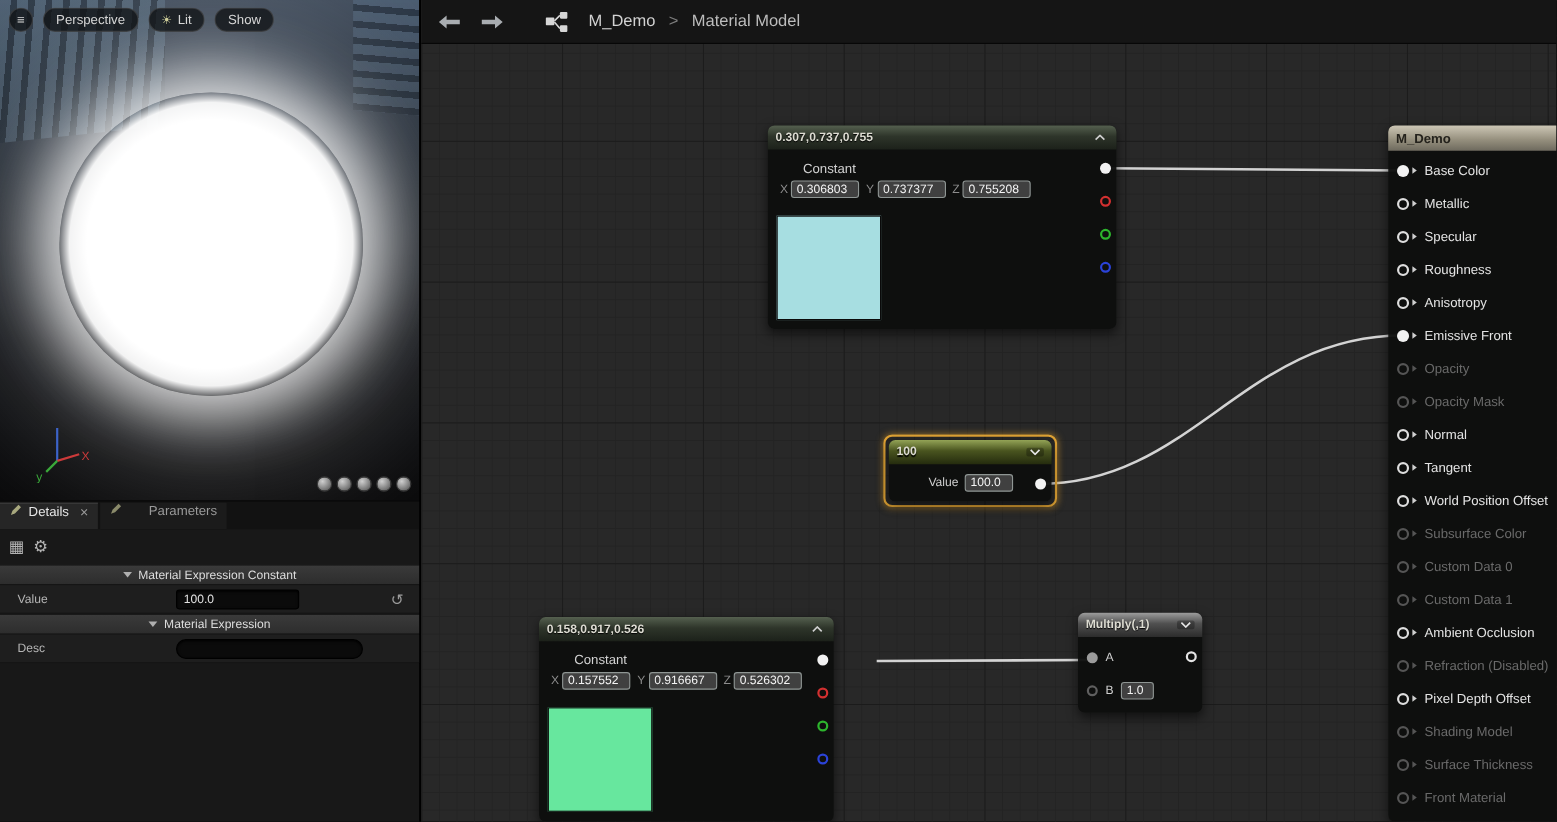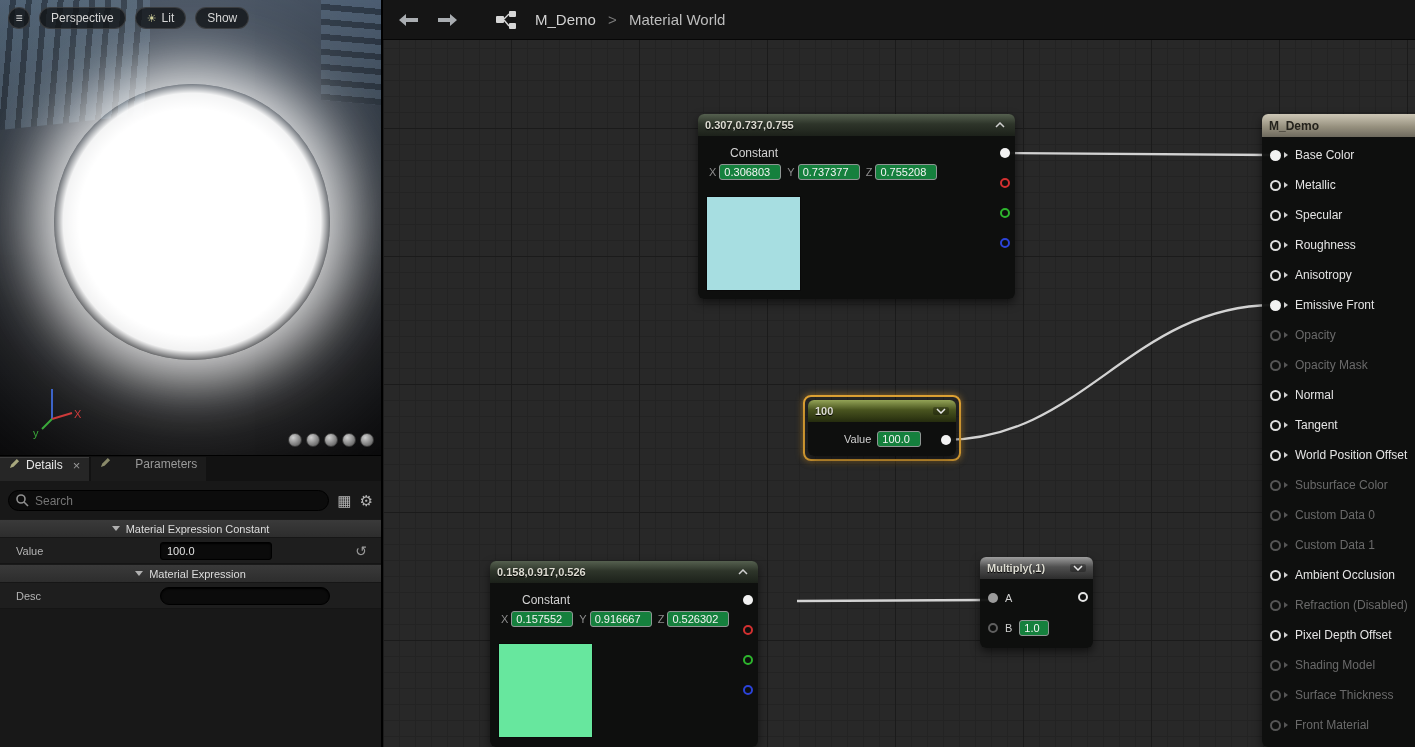--- a/index.html
+++ b/index.html
@@ -105,21 +105,21 @@
   .pin { width:10px; height:10px; border-radius:50%; }
   .pin.filled-white { background:#f2f2f2; }
   .pin.filled-gray { background:#9b9b9b; }
   .pin.hollow-white { border:2px solid #e4e4e4; }
   .pin.hollow-red { border:2px solid #d23030; }
   .pin.hollow-green { border:2px solid #2db52d; }
   .pin.hollow-blue { border:2px solid #2b43d8; }
   .pin.hollow-gray { border:2px solid #5f5f5f; }
   .out-pin { position:absolute; right:5px; cursor:crosshair; }
 
-  .spin-input { background:#15803d; border:1px solid #8f9694; border-radius:3px; color:#f4f4f4;
+  .spin-input { background:#404040; border:1px solid #8f9694; border-radius:3px; color:#f4f4f4;
     font-size:11px; height:16px; padding:0 4px; font-family:inherit; outline:none; }
 
   .c-type { position:absolute; left:32px; top:32px; color:#d2d2d2; font-size:12px; }
   .xyz-row { position:absolute; left:8px; top:50px; display:flex; align-items:center; gap:3px; }
   .axis-label { color:#8d8d8d; margin-left:3px; }
   .swatch { position:absolute; left:8px; top:82px; width:95px; height:95px; border:1px solid #0a0a0a; }
 
   
   .sel-wrap { position:absolute; z-index:6; padding:3px; border:2px solid #e0a334; border-radius:8px;
     box-shadow:0 0 7px rgba(232,165,50,.55); }
@@ -201,27 +201,20 @@
         </div>
         <div class="tab inactive">
           <svg width="11" height="11" viewBox="0 0 12 12">
             <path d="M1 11 L2.5 7 L8.5 1 L11 3.5 L5 9.5 Z" fill="#8a8a6a"></path>
           </svg>
           <span>Parameters</span>
         </div>
       </div>
 
       <div class="searchrow">
-        <div class="searchbox">
-          <svg class="search-icon" width="14" height="14" viewBox="0 0 14 14">
-            <circle cx="6" cy="6" r="4" fill="none" stroke="#8f8f8f" stroke-width="1.6"></circle>
-            <line x1="9" y1="9" x2="13" y2="13" stroke="#8f8f8f" stroke-width="1.6"></line>
-          </svg>
-          <input type="text" placeholder="Search" style="">
-        </div>
         <span class="tool-glyph">▦</span>
         <span class="tool-glyph">⚙</span>
       </div>
 
       <div class="sec-header">
         <span class="tri"></span>
         <span>Material Expression Constant</span>
       </div>
       <div class="prop-row">
         <span class="prop-label">Value</span>
@@ -481,17 +474,17 @@
         <svg width="20" height="18" viewBox="0 0 20 18">
           <rect x="0" y="5" width="8" height="7" rx="1" fill="#d6d6d6"></rect>
           <rect x="13" y="0" width="7" height="6" rx="1" fill="#d6d6d6"></rect>
           <rect x="13" y="12" width="7" height="6" rx="1" fill="#d6d6d6"></rect>
           <path d="M8 8 L13 3 M8 9 L13 15" stroke="#d6d6d6" stroke-width="1.4" fill="none"></path>
         </svg>
       </div>
       <div class="crumb" style="margin-left:4px;">
         <span class="crumb-asset">M_Demo</span>
         <span class="crumb-sep">&gt;</span>
-        <span class="crumb-page">Material World</span>
+        <span class="crumb-page">Material Model</span>
       </div>
     </div>
   </div>
 </div>
 
 </body></html>

